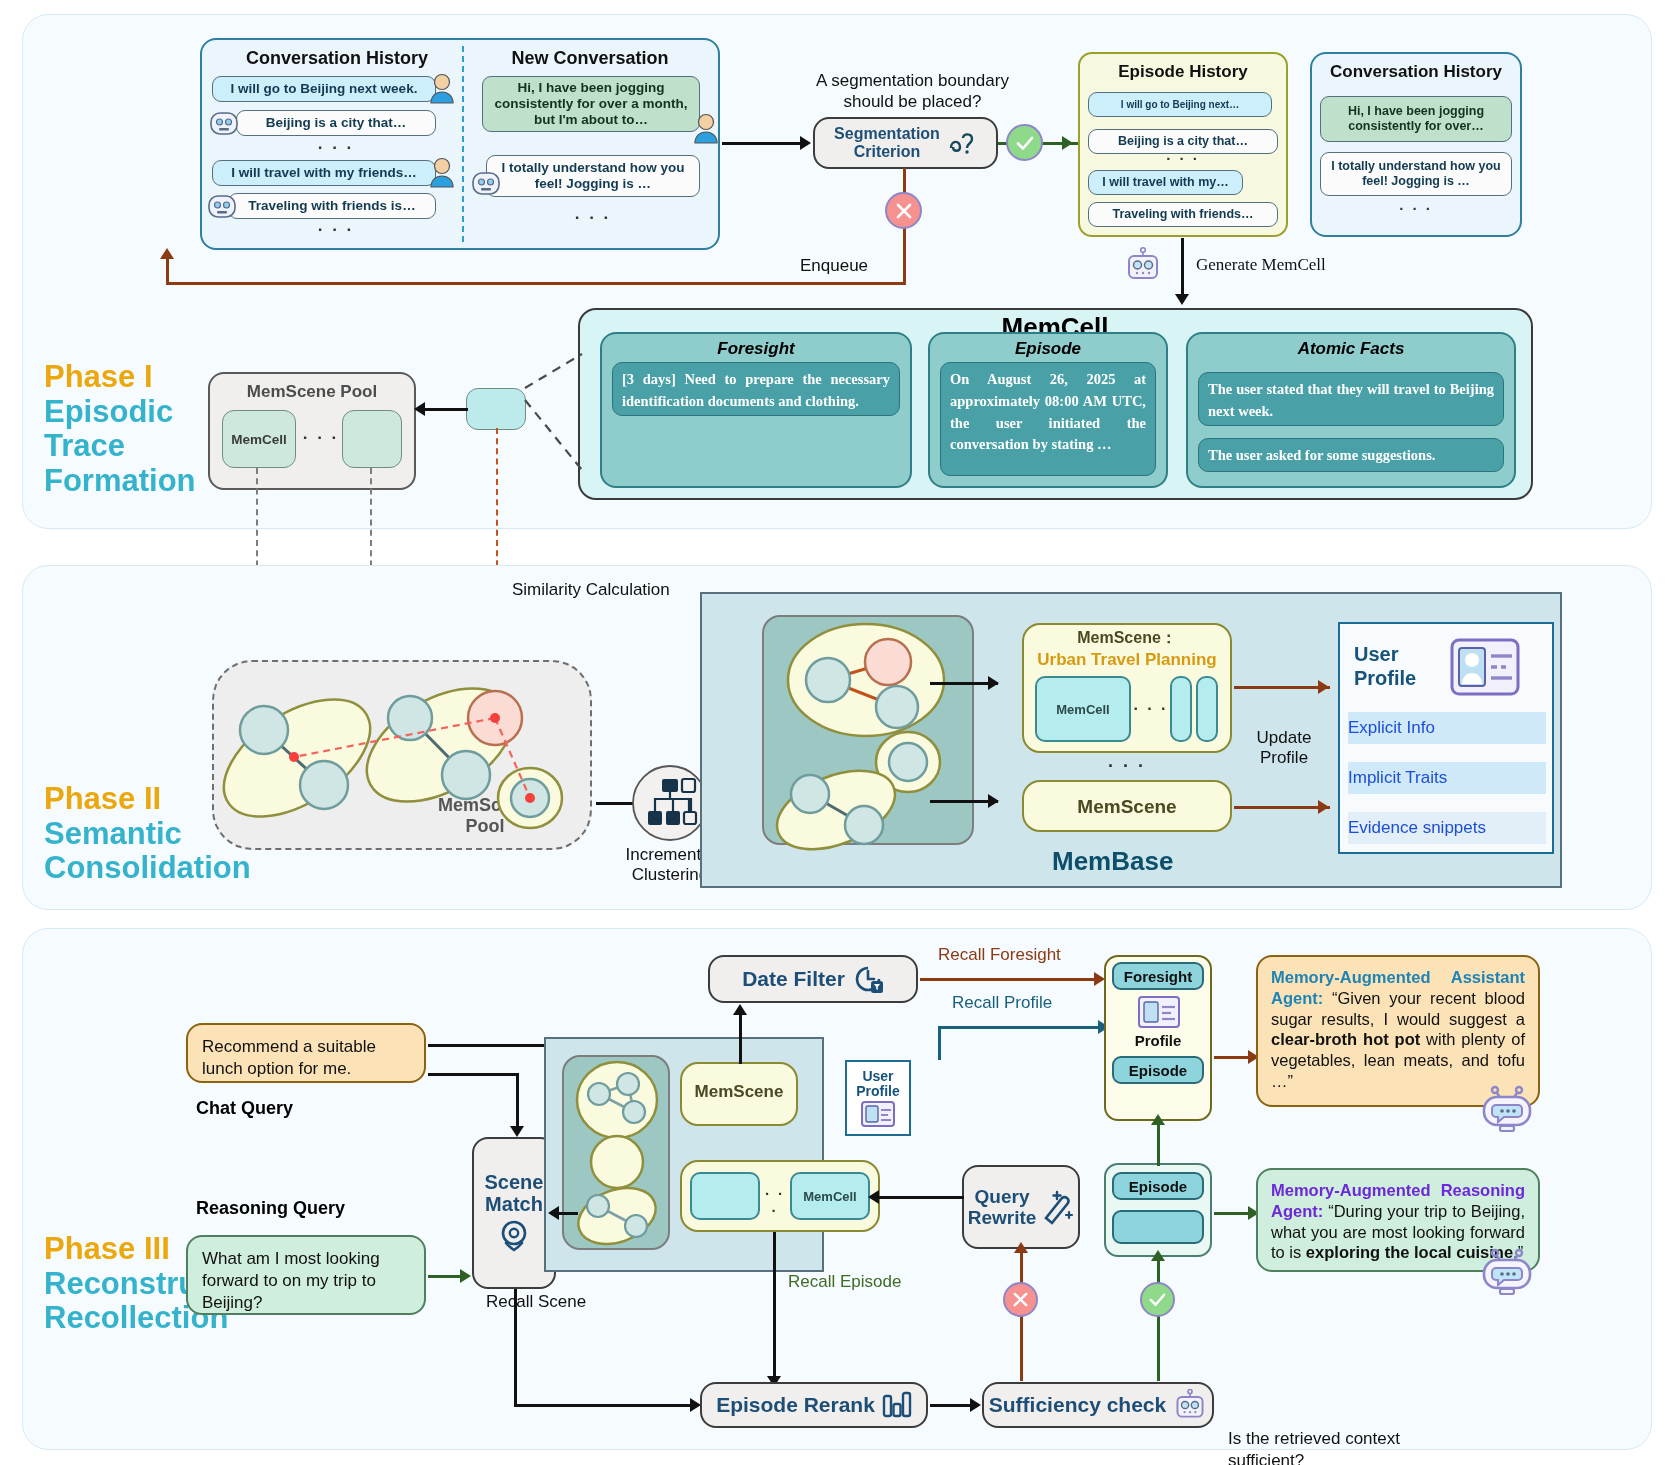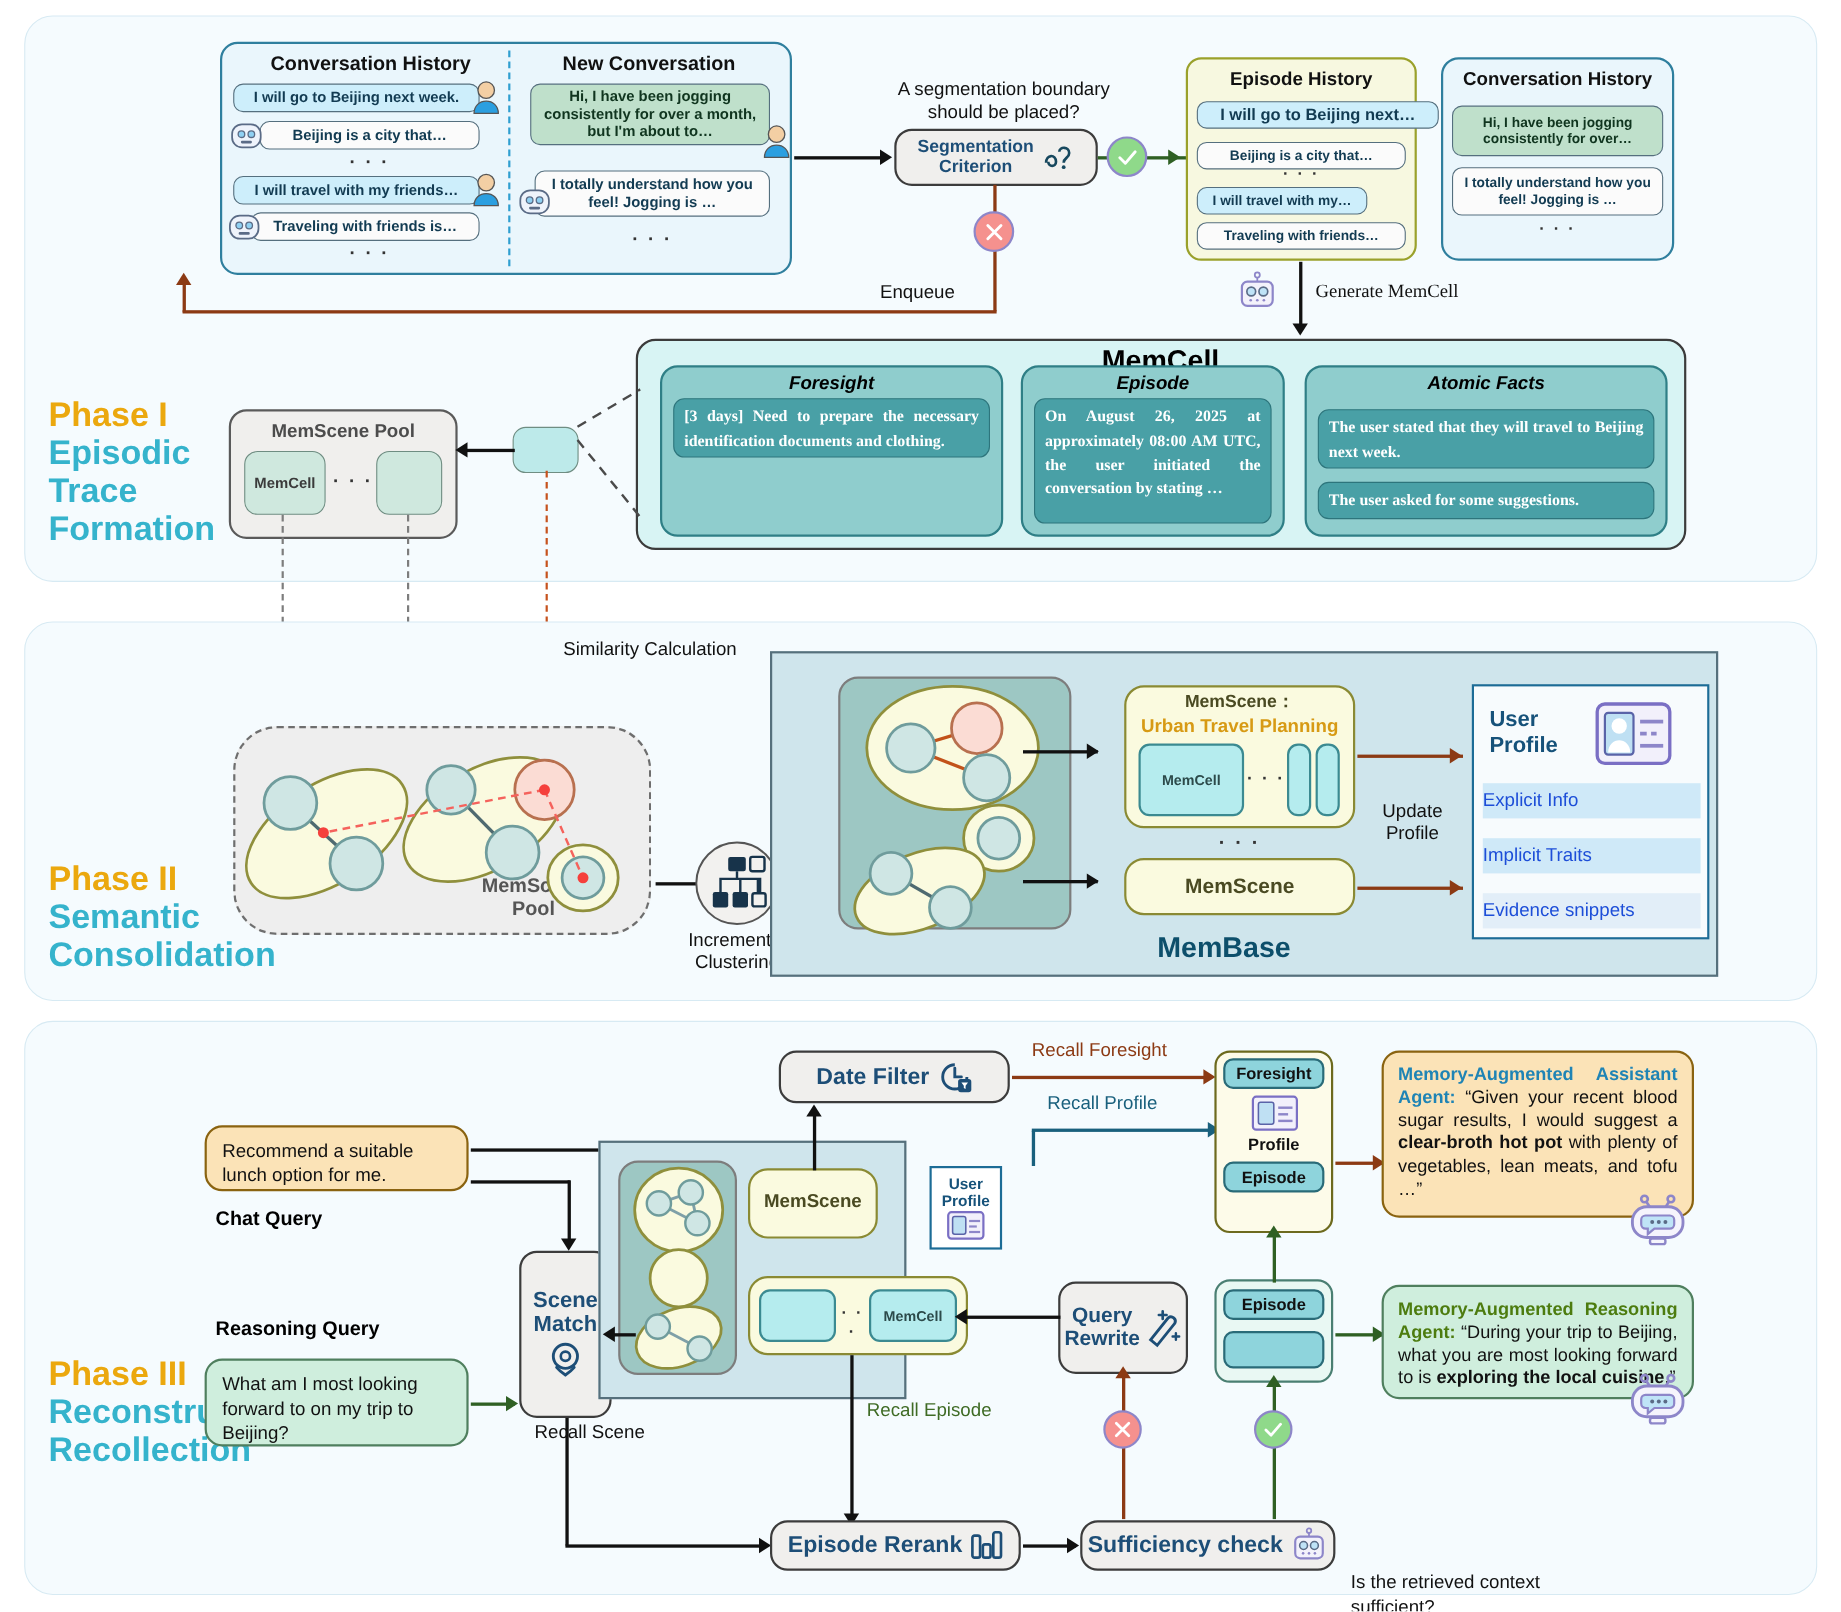--- a/index.html
+++ b/index.html
@@ -93,21 +93,21 @@
 
   .query-box { position:absolute; border-radius:16px; border:2px solid #8a6310; background:#fbe3b7;
                font-size:17px; color:#111; padding:11px 14px; line-height:1.3; }
   .query-box.green { background:#cfeedd !important; border-color:#4f7f5e; }
   .query-label { position:absolute; font-weight:bold; font-size:18px; color:#000; }
 
   .agent-box { position:absolute; border-radius:16px; border:2.5px solid #8a6310; background:#fbe3b7;
                padding:10px 13px; font-size:16.5px; line-height:1.26; color:#111; text-align:justify; }
   .agent-box.gr { background:#cfeedd; border-color:#4f7f5e; }
   .agent-name { color:#1f84b5; font-weight:bold; }
-  .agent-name.gr { color:#4d7c0f; }
+  .agent-name.gr { color:#6d28d9; }
 
   .stack { position:absolute; border-radius:14px; border:2.5px solid #6d6a1e; background:#fdfbe9; }
   .stack.gr { border-color:#4a7f72; background:#e9f8f3; }
   .chip { position:absolute; background:#8ed4dc; border:2px solid #2a6b78; border-radius:9px;
           display:flex; align-items:center; justify-content:center; font-weight:bold; font-size:15px; color:#111; }
 
   .mini-profile { position:absolute; background:#fff; border:2.5px solid #1c6c96; display:flex;
                   flex-direction:column; align-items:center; justify-content:center; gap:2px; }
   .mini-profile span { font-size:14px; font-weight:bold; color:#16527a; line-height:1.05; }
 
@@ -209,21 +209,21 @@
       <path d="M4 4 L16 16 M16 4 L4 16" fill="none" stroke="#fff" stroke-width="2.6" stroke-linecap="round"></path>
     </svg>
   </div>
   <div class="arrow arrow-h brown" style="left:166px; top:282px; width:740px;"></div>
   <div class="arrow arrow-v brown" style="left:166px; top:258px; height:26px;"></div>
   <div class="ah ah-u ah-brown" style="left:160px; top:248px;"></div>
   <div class="label-txt" style="left:800px; top:256px;">Enqueue</div>
 
   <div class="ep-hist" style="left:1078px; top:52px; width:210px; height:185px;"></div>
   <div class="panel-title" style="position:absolute; left:1080px; top:62px; width:206px; font-size:17px;">Episode History</div>
-  <div class="bubble bub-user" style="left:1088px; top:92px; width:220px; height:25px; font-size:15px;">I will go to Beijing next…</div>
+  <div class="bubble bub-user" style="left:1088px; top:92px; width:184px; height:25px; font-size:10px;">I will go to Beijing next…</div>
   <div class="bubble bub-bot" style="left:1088px; top:129px; width:190px; height:25px; font-size:12.5px;">Beijing is a city that…</div>
   <div class="dots" style="left:1088px; top:150px; width:190px; font-size:15px;">· · ·</div>
   <div class="bubble bub-user" style="left:1088px; top:170px; width:155px; height:25px; font-size:12.5px;">I will travel with my…</div>
   <div class="bubble bub-bot" style="left:1088px; top:202px; width:190px; height:25px; font-size:12.5px;">Traveling with friends…</div>
 
   <div class="conv-panel" style="left:1310px; top:52px; width:212px; height:185px; background:#eaf6fc;"></div>
   <div class="panel-title" style="position:absolute; left:1312px; top:62px; width:208px; font-size:17px;">Conversation History</div>
   <div class="bubble bub-green" style="left:1320px; top:96px; width:192px; height:46px; font-size:12.5px;">Hi, I have been jogging consistently for over…</div>
   <div class="bubble bub-bot" style="left:1320px; top:152px; width:192px; height:44px; font-size:12.5px;">I totally understand how you feel! Jogging is …</div>
   <div class="dots" style="left:1320px; top:200px; width:192px; font-size:15px;">· · ·</div>

